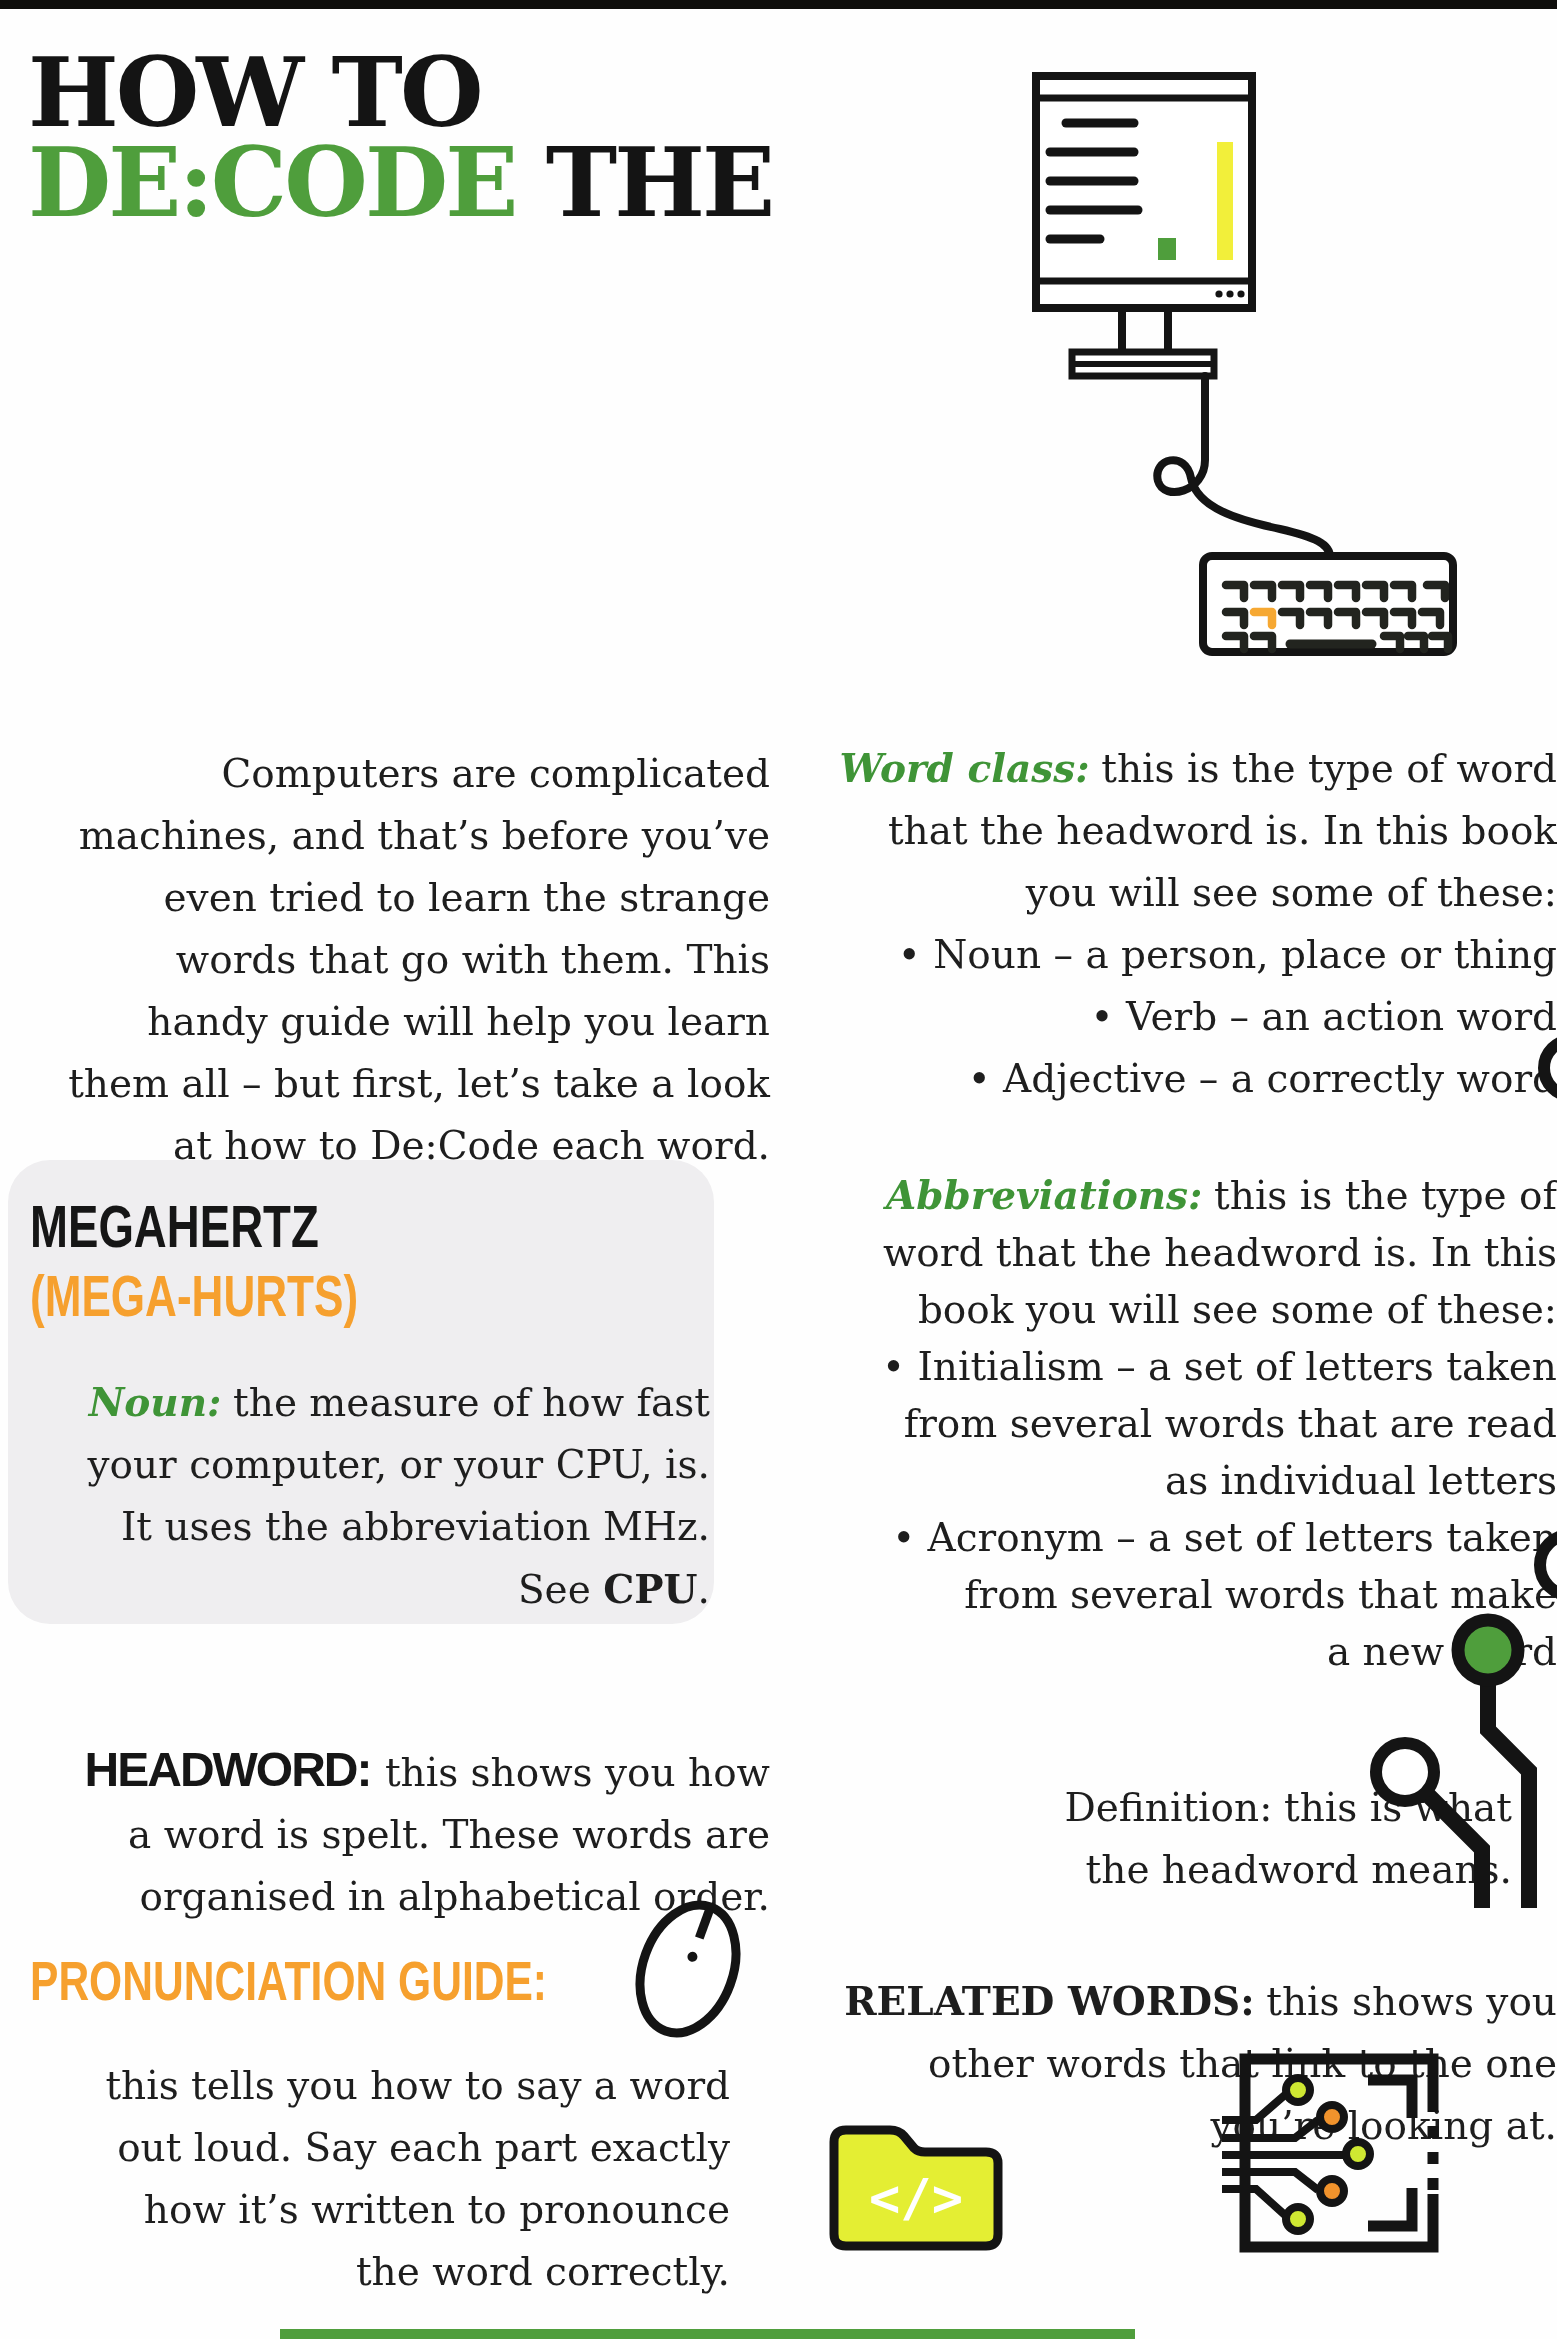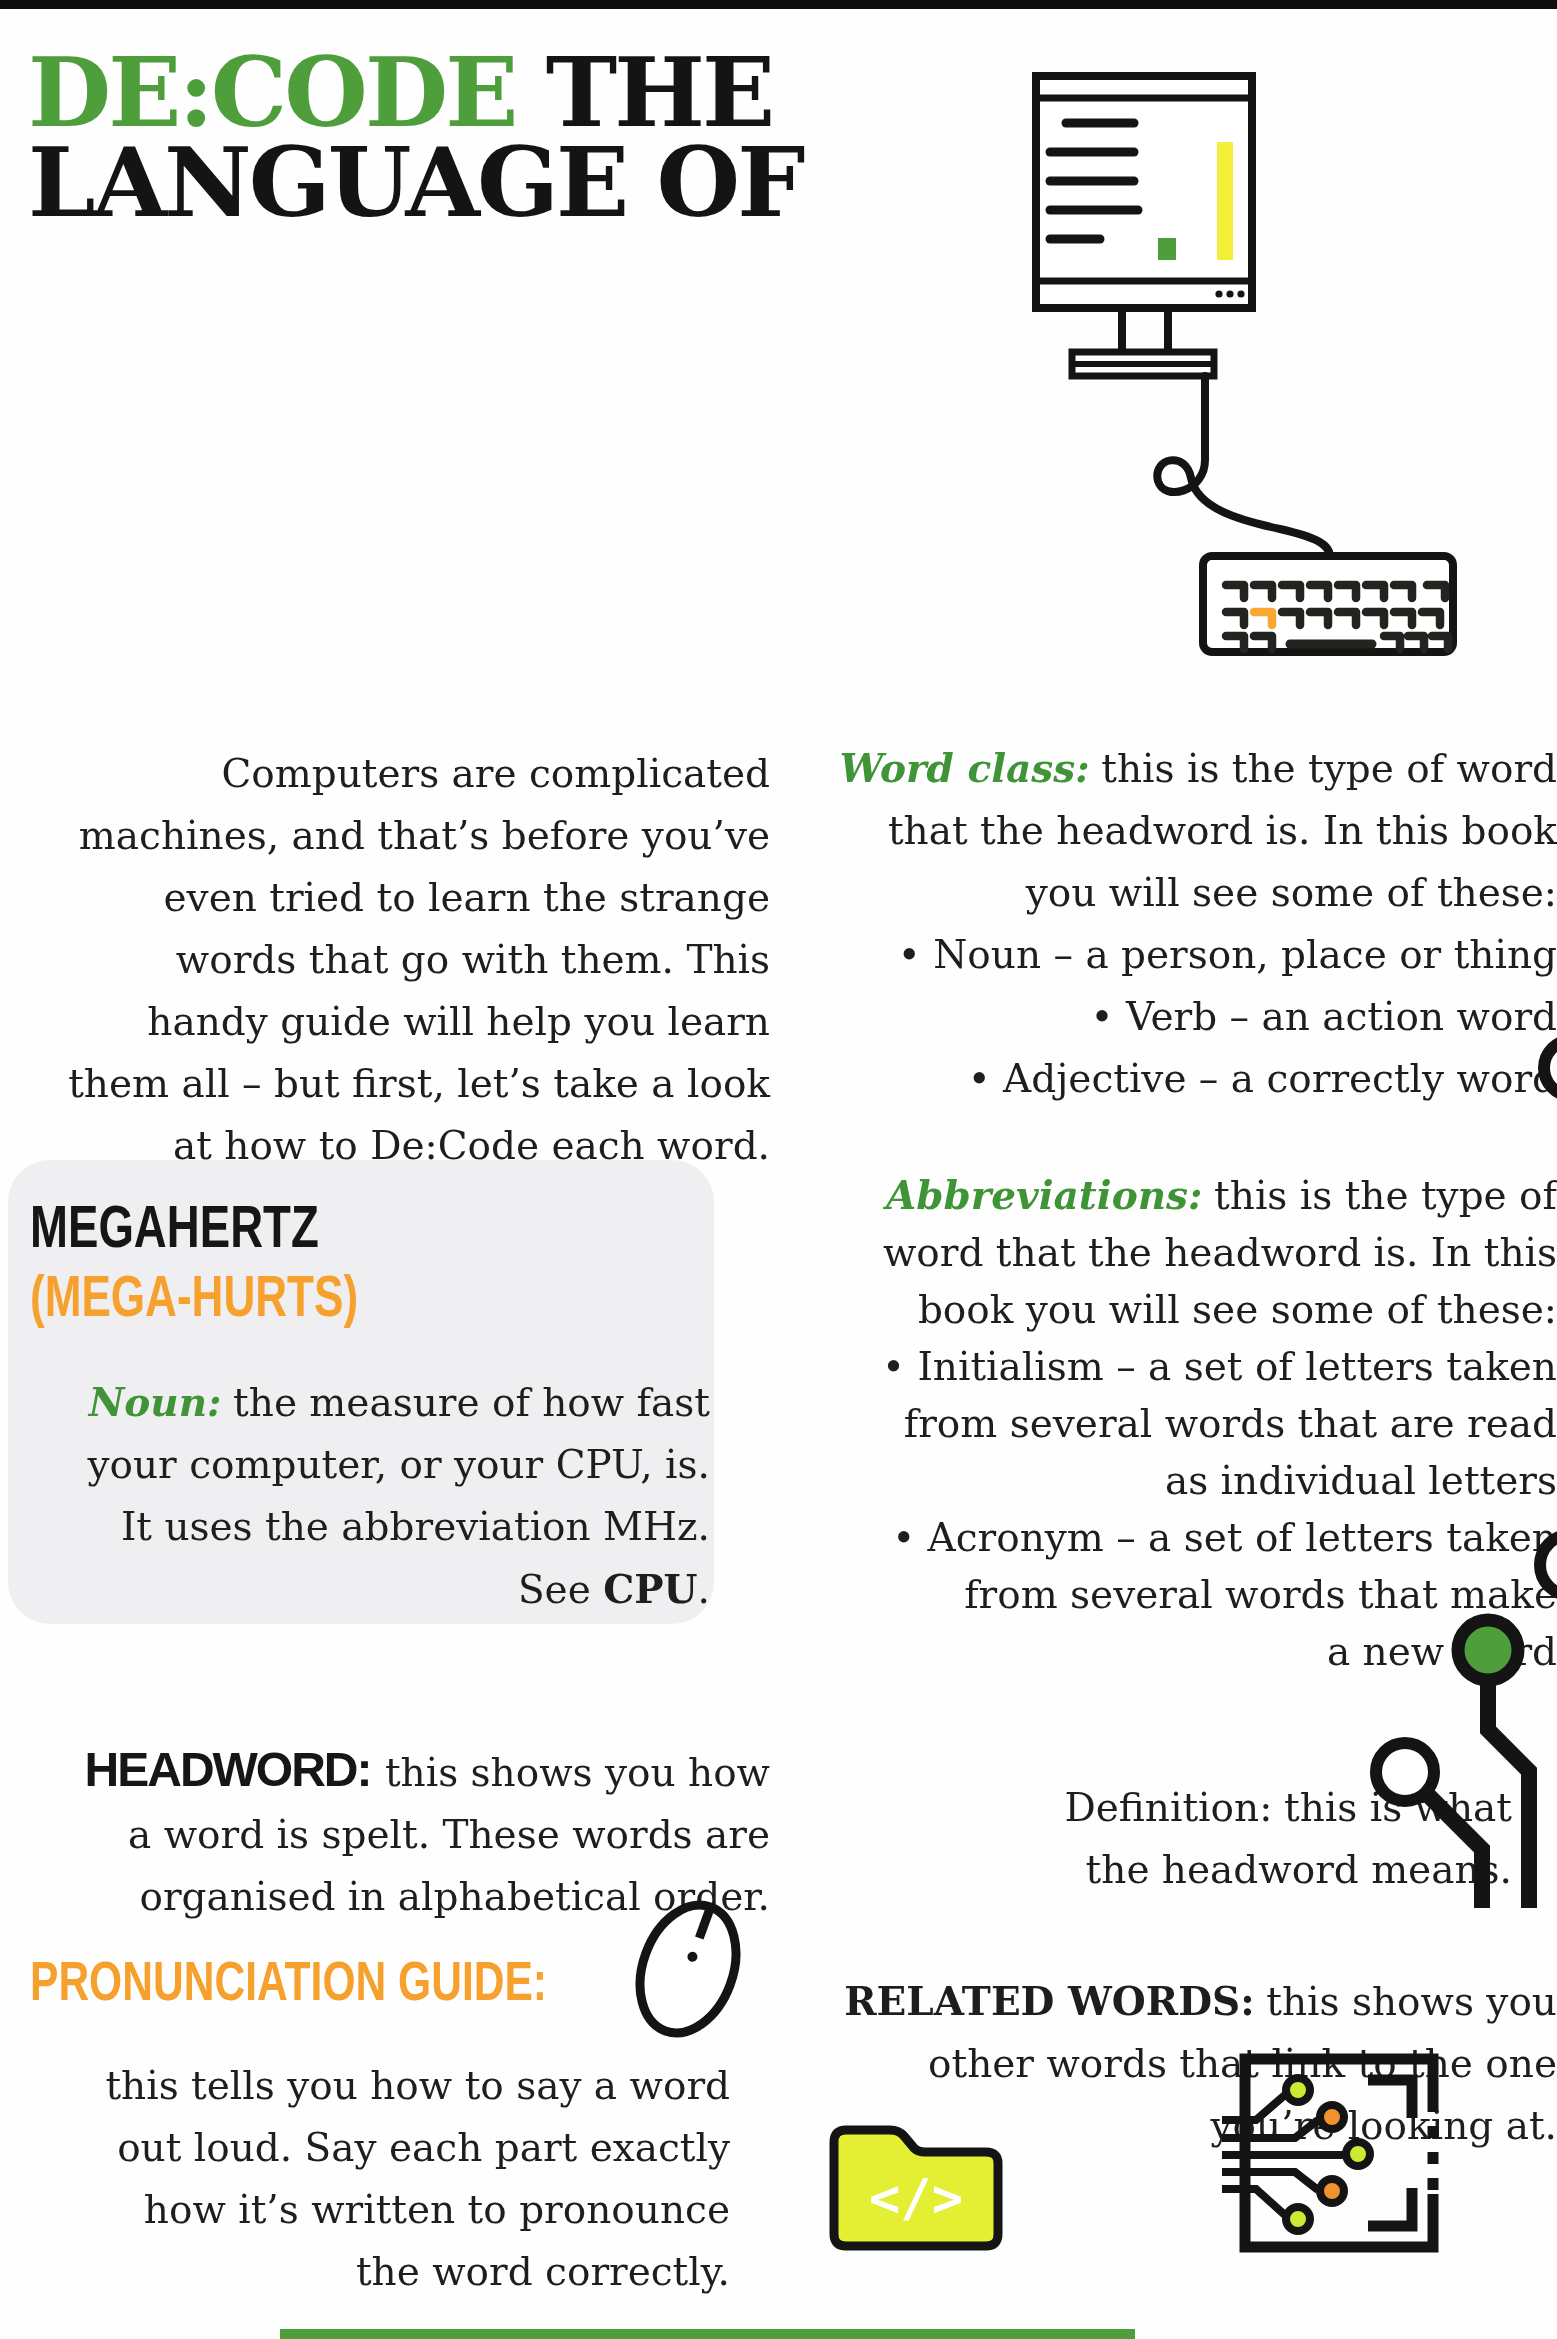--- a/index.html
+++ b/index.html
@@ -45,22 +45,22 @@
   .noun-para{left:30px;top:1332px;width:680px;}
 
   svg{display:block;}
 </style>
 </head>
 <body>
 
 <div class="abs top-edge"></div>
 
 <h1 class="abs title">
+  <span class="t-line">HOW TO</span>
   <span class="t-line"><span class="green">DE:CODE</span><span> THE</span></span>
-  <span class="t-line">LANGUAGE OF</span>
 </h1>
 
 <svg class="abs" style="left:1000px;top:40px;" width="500" height="630" viewBox="1000 40 500 630">
   <g fill="none" stroke="#141414" stroke-width="8">
     <rect x="1036" y="76" width="216" height="232" fill="#ffffff"></rect>
     <line x1="1036" y1="98" x2="1252" y2="98" stroke-width="7"></line>
     <g stroke-width="9" stroke-linecap="round">
       <line x1="1066" y1="123" x2="1134" y2="123"></line>
       <line x1="1050" y1="152" x2="1134" y2="152"></line>
       <line x1="1050" y1="181" x2="1134" y2="181"></line>

